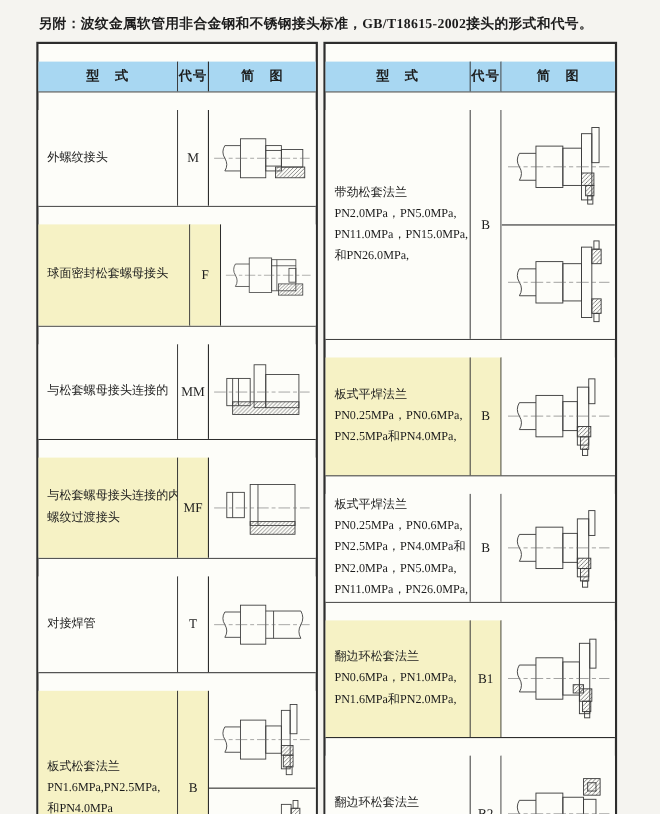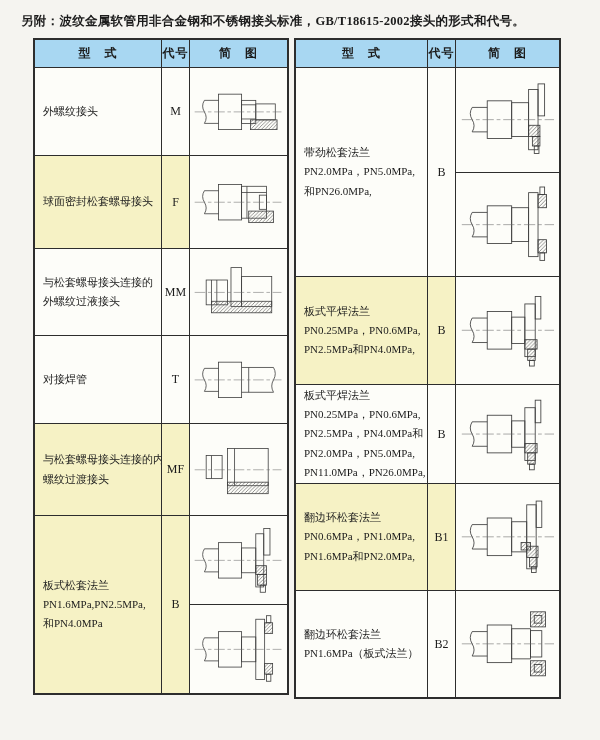--- a/index.html
+++ b/index.html
@@ -6,28 +6,28 @@
     --page-bg:#f5f4f0; --cell-bg:#fdfdf9; --hl-bg:#f6f2c5;
     --hdr-bg:#a8d7f2; --border:#2d2d2d; --ink:#1c1c1c;
   }
   html,body{margin:0;padding:0;}
   body{
     width:600px;height:740px;position:relative;overflow:hidden;
     background:var(--page-bg);color:var(--ink);
     font-family:"Liberation Serif","DejaVu Serif",serif;
   }
   .doc-title{
-    position:absolute;left:21px;top:13px;width:540px;
+    position:absolute;left:35px;top:13px;width:540px;
     font-size:12.5px;font-weight:bold;letter-spacing:.3px;white-space:nowrap;
   }
   .tbl{
     position:absolute;top:38px;border:2px solid var(--border);
     background:var(--cell-bg);box-sizing:border-box;
   }
-  .trow{display:flex;box-sizing:border-box;border-bottom:1px solid var(--border);}
+  .trow{display:flex;box-sizing:border-box;border-bottom:1px solid var(--border);margin-top:16px;}
   .trow:last-child{border-bottom:none;}
   .cell{
     box-sizing:border-box;border-right:1px solid var(--border);
     display:flex;flex-direction:column;justify-content:center;overflow:hidden;
   }
   .cell:last-child{border-right:none;}
   .hdr-cell{
     background:var(--hdr-bg);font-size:12px;font-weight:bold;
     align-items:center;text-align:center;letter-spacing:1px;
   }
@@ -75,21 +75,21 @@
               <line x1="56" y1="50" x2="72" y2="50"></line>
               <rect x="72" y="33" width="22" height="18"></rect>
               <rect x="66" y="51" width="30" height="11" fill="url(#hx0)"></rect>
               <line x1="3" y1="42" x2="101" y2="42" stroke-width="0.6" stroke-dasharray="12 3 4 3" stroke="#6a6a6a"></line>
             </g>
           </svg>
         </div>
       </div>
     </div>
     <div class="trow" style="height: 93px;">
-      <div class="cell type-cell hl" style="width: 127px;">
+      <div class="cell type-cell hl" style="width: 138px;">
         <div class="type-line">球面密封松套螺母接头</div>
       </div>
       <div class="cell code-cell hl" style="width: 28px;">F</div>
       <div class="cell diag-cell" style="flex: 1 1 0%;">
         <div class="diag">
           <svg viewBox="0 0 104 84" preserveAspectRatio="xMidYMid meet" style="width: 95%; height: 94%;">
             <defs>
               <pattern id="hx1" patternUnits="userSpaceOnUse" width="4" height="4">
                 <path d="M0 4 L4 0" stroke="#555" stroke-width="0.7"></path>
               </pattern>
@@ -106,21 +106,20 @@
               <rect x="76" y="34" width="8" height="16"></rect>
               <line x1="3" y1="42" x2="101" y2="42" stroke-width="0.6" stroke-dasharray="12 3 4 3" stroke="#6a6a6a"></line>
             </g>
           </svg>
         </div>
       </div>
     </div>
     <div class="trow" style="height: 87px;">
       <div class="cell type-cell plain" style="width: 127px;">
         <div class="type-line">与松套螺母接头连接的</div>
-        <div class="type-line">外螺纹过液接头</div>
       </div>
       <div class="cell code-cell plain" style="width: 28px;">MM</div>
       <div class="cell diag-cell" style="flex: 1 1 0%;">
         <div class="diag">
           <svg viewBox="0 0 104 84" preserveAspectRatio="xMidYMid meet" style="width: 95%; height: 94%;">
             <defs>
               <pattern id="hx2" patternUnits="userSpaceOnUse" width="4" height="4">
                 <path d="M0 4 L4 0" stroke="#555" stroke-width="0.7"></path>
               </pattern>
             </defs>
@@ -130,68 +129,68 @@
               <line x1="28" y1="28" x2="28" y2="56"></line>
               <rect x="44" y="14" width="12" height="44"></rect>
               <rect x="56" y="24" width="34" height="34"></rect>
               <rect x="22" y="52" width="68" height="13" fill="url(#hx2)"></rect>
               <line x1="3" y1="42" x2="101" y2="42" stroke-width="0.6" stroke-dasharray="12 3 4 3" stroke="#6a6a6a"></line>
             </g>
           </svg>
         </div>
       </div>
     </div>
-    <div class="trow" style="height: 88px;">
-      <div class="cell type-cell plain" style="width: 127px;">
-        <div class="type-line">对接焊管</div>
-      </div>
-      <div class="cell code-cell plain" style="width: 28px;">T</div>
-      <div class="cell diag-cell" style="flex: 1 1 0%;">
-        <div class="diag">
-          <svg viewBox="0 0 104 84" preserveAspectRatio="xMidYMid meet" style="width: 95%; height: 94%;">
-            <defs>
-              <pattern id="hx4" patternUnits="userSpaceOnUse" width="4" height="4">
-                <path d="M0 4 L4 0" stroke="#555" stroke-width="0.7"></path>
-              </pattern>
-            </defs>
-            <g stroke="#3d3d3d" stroke-width="0.9" fill="none">
-              <path d="M14 29 q-4 6.5 0 13 q4 6.5 0 13"></path>
-              <line x1="14" y1="29" x2="30" y2="29"></line>
-              <line x1="14" y1="55" x2="30" y2="55"></line>
-              <rect x="30" y="22" width="26" height="40"></rect>
-              <line x1="56" y1="28" x2="92" y2="28"></line>
-              <line x1="56" y1="56" x2="92" y2="56"></line>
-              <path d="M92 28 q4 7 0 14 q-4 7 0 14"></path>
-              <line x1="64" y1="28" x2="64" y2="56"></line>
-              <line x1="3" y1="42" x2="101" y2="42" stroke-width="0.6" stroke-dasharray="12 3 4 3" stroke="#6a6a6a"></line>
-            </g>
-          </svg>
-        </div>
-      </div>
-    </div>
     <div class="trow" style="height: 92px;">
       <div class="cell type-cell hl" style="width: 127px;">
         <div class="type-line">与松套螺母接头连接的内</div>
         <div class="type-line">螺纹过渡接头</div>
       </div>
       <div class="cell code-cell hl" style="width: 28px;">MF</div>
       <div class="cell diag-cell" style="flex: 1 1 0%;">
         <div class="diag">
           <svg viewBox="0 0 104 84" preserveAspectRatio="xMidYMid meet" style="width: 95%; height: 94%;">
             <defs>
               <pattern id="hx3" patternUnits="userSpaceOnUse" width="4" height="4">
                 <path d="M0 4 L4 0" stroke="#555" stroke-width="0.7"></path>
               </pattern>
             </defs>
             <g stroke="#3d3d3d" stroke-width="0.9" fill="none">
               <rect x="16" y="26" width="18" height="26"></rect>
               <line x1="22" y1="26" x2="22" y2="52"></line>
               <rect x="40" y="18" width="46" height="42"></rect>
               <line x1="48" y1="18" x2="48" y2="60"></line>
               <rect x="40" y="56" width="46" height="13" fill="url(#hx3)"></rect>
+              <line x1="3" y1="42" x2="101" y2="42" stroke-width="0.6" stroke-dasharray="12 3 4 3" stroke="#6a6a6a"></line>
+            </g>
+          </svg>
+        </div>
+      </div>
+    </div>
+    <div class="trow" style="height: 88px;">
+      <div class="cell type-cell plain" style="width: 127px;">
+        <div class="type-line">对接焊管</div>
+      </div>
+      <div class="cell code-cell plain" style="width: 28px;">T</div>
+      <div class="cell diag-cell" style="flex: 1 1 0%;">
+        <div class="diag">
+          <svg viewBox="0 0 104 84" preserveAspectRatio="xMidYMid meet" style="width: 95%; height: 94%;">
+            <defs>
+              <pattern id="hx4" patternUnits="userSpaceOnUse" width="4" height="4">
+                <path d="M0 4 L4 0" stroke="#555" stroke-width="0.7"></path>
+              </pattern>
+            </defs>
+            <g stroke="#3d3d3d" stroke-width="0.9" fill="none">
+              <path d="M14 29 q-4 6.5 0 13 q4 6.5 0 13"></path>
+              <line x1="14" y1="29" x2="30" y2="29"></line>
+              <line x1="14" y1="55" x2="30" y2="55"></line>
+              <rect x="30" y="22" width="26" height="40"></rect>
+              <line x1="56" y1="28" x2="92" y2="28"></line>
+              <line x1="56" y1="56" x2="92" y2="56"></line>
+              <path d="M92 28 q4 7 0 14 q-4 7 0 14"></path>
+              <line x1="64" y1="28" x2="64" y2="56"></line>
               <line x1="3" y1="42" x2="101" y2="42" stroke-width="0.6" stroke-dasharray="12 3 4 3" stroke="#6a6a6a"></line>
             </g>
           </svg>
         </div>
       </div>
     </div>
     <div class="trow" style="height: 177px;">
       <div class="cell type-cell hl" style="width: 127px;">
         <div class="type-line">板式松套法兰</div>
         <div class="type-line">PN1.6MPa,PN2.5MPa,</div>
@@ -249,20 +248,21 @@
 <div class="tbl" id="tbl-right" style="left:294px;width:267px;">
     <div class="trow" style="height: 28px;">
       <div class="cell hdr-cell" style="width: 132px;">型　式</div>
       <div class="cell hdr-cell" style="width: 28px;">代号</div>
       <div class="cell hdr-cell" style="flex: 1 1 0%;">简　图</div>
     </div>
     <div class="trow" style="height: 209px;">
       <div class="cell type-cell plain" style="width: 132px;">
         <div class="type-line">带劲松套法兰</div>
         <div class="type-line">PN2.0MPa，PN5.0MPa,</div>
+        <div class="type-line">PN11.0MPa，PN15.0MPa,</div>
         <div class="type-line">和PN26.0MPa,</div>
       </div>
       <div class="cell code-cell plain" style="width: 28px;">B</div>
       <div class="cell diag-cell" style="flex: 1 1 0%;">
         <div class="diag">
           <svg viewBox="0 0 104 84" preserveAspectRatio="xMidYMid meet" style="width: 95%; height: 94%;">
             <defs>
               <pattern id="hx7" patternUnits="userSpaceOnUse" width="4" height="4">
                 <path d="M0 4 L4 0" stroke="#555" stroke-width="0.7"></path>
               </pattern>

